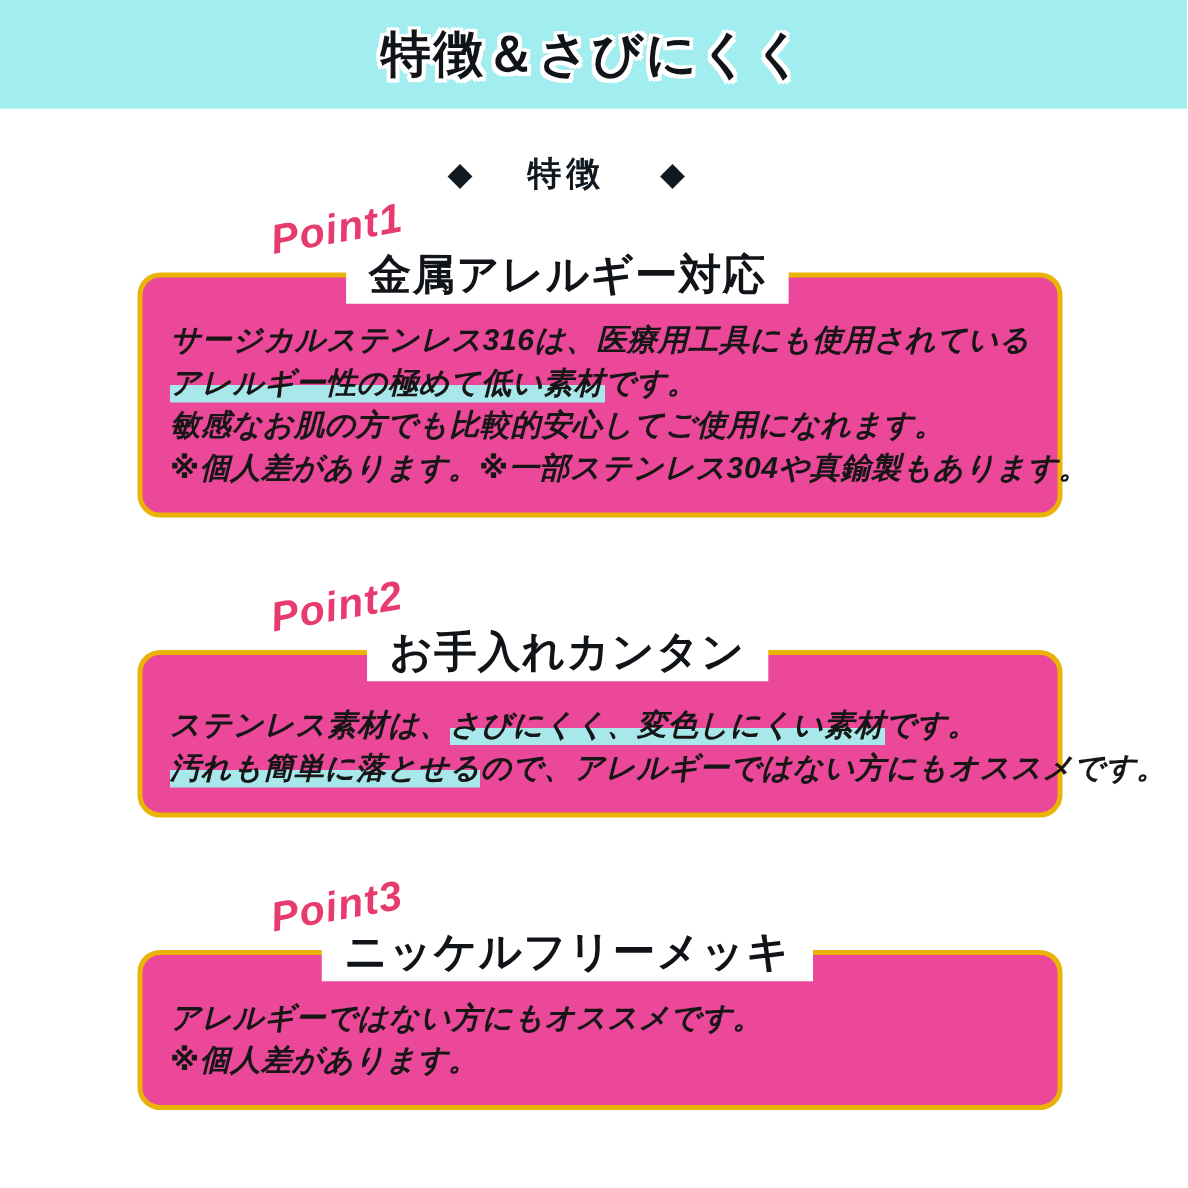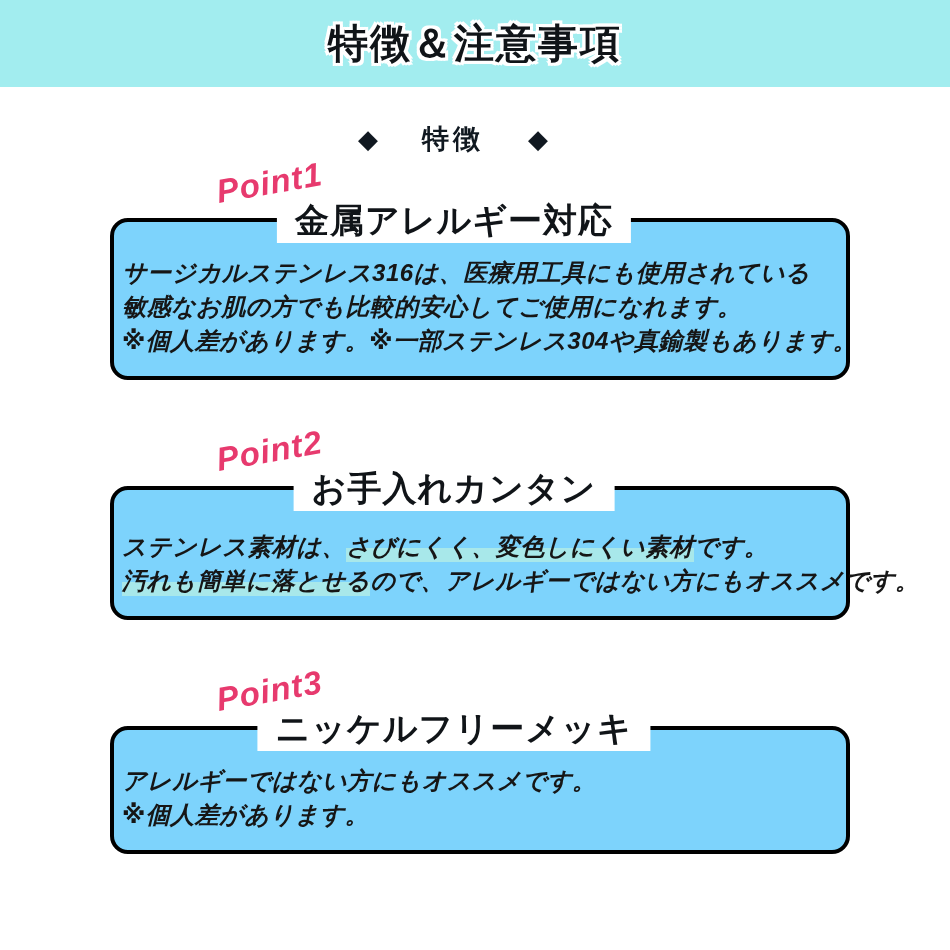--- a/index.html
+++ b/index.html
@@ -69,24 +69,24 @@
     letter-spacing: 1px;
     color: var(--pink);
     transform: rotate(-10deg);
     z-index: 3;
     text-shadow:
       -2px -2px 0 #fff, 2px -2px 0 #fff, -2px 2px 0 #fff, 2px 2px 0 #fff,
       -2px 0 0 #fff, 2px 0 0 #fff, 0 -2px 0 #fff, 0 2px 0 #fff;
   }
   .box {
     position: relative;
-    border: 4px solid #000000;
+    border: 4px solid #eab308;
     border-radius: 18px;
-    padding: 34px 8px 18px;
-    background: #7dd3fc;
+    padding: 34px 22px 18px;
+    background: #ec4899;
   }
   .box.pad-tall { padding-top: 40px; }
   .box-title {
     position: absolute;
     top: -25px;
     left: 50%;
     transform: translateX(calc(-50% - 26px));
     background: #fff;
     padding: 0 18px;
     font-size: 34px;
@@ -103,35 +103,36 @@
     background-image: linear-gradient(to bottom, transparent 52%, var(--hl) 52%);
     padding-bottom: 2px;
   }
 </style>
 </head>
 <body>
 
 <div class="page">
 
   <header class="banner">
-    <h1 class="banner-title">特徴＆注意事項</h1>
+    <h1 class="banner-title">特徴＆さびにくく</h1>
   </header>
 
   <div class="section-heading">
     <span class="diamond">◆</span>
     <span class="section-label">特徴</span>
     <span class="diamond">◆</span>
   </div>
 
   <section class="point first">
     <span class="badge">Point1</span>
     <div class="box">
       <span class="box-title">金属アレルギー対応</span>
       <div class="box-body">
           <div class="body-line"><span class="">サージカルステンレス316は、医療用工具にも使用されている</span></div>
+          <div class="body-line"><span class="hl">アレルギー性の極めて低い素材</span><span class="">です。</span></div>
           <div class="body-line"><span class="">敏感なお肌の方でも比較的安心してご使用になれます。</span></div>
           <div class="body-line"><span class="">※個人差があります。※一部ステンレス304や真鍮製もあります。</span></div>
         </div>
     </div>
   </section>
 
   <section class="point">
     <span class="badge">Point2</span>
     <div class="box pad-tall">
       <span class="box-title">お手入れカンタン</span>

